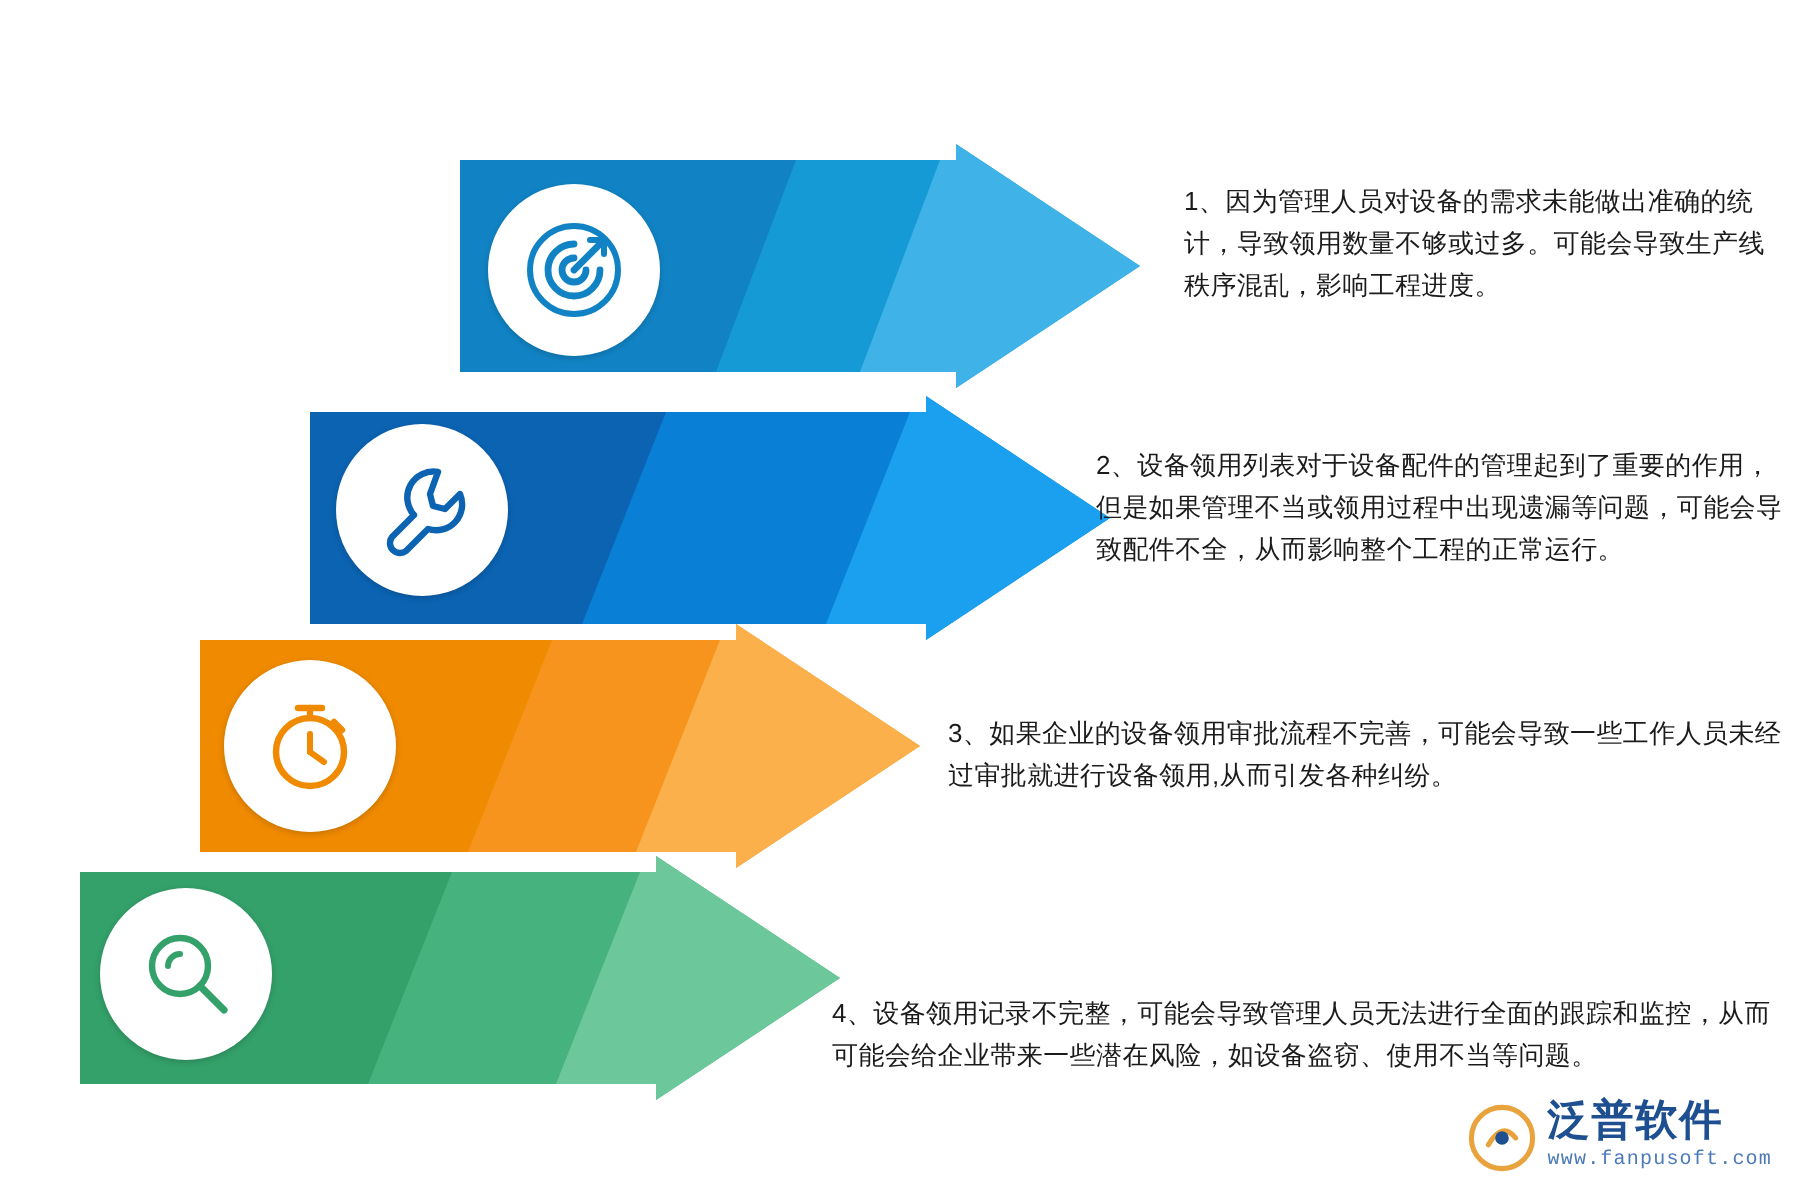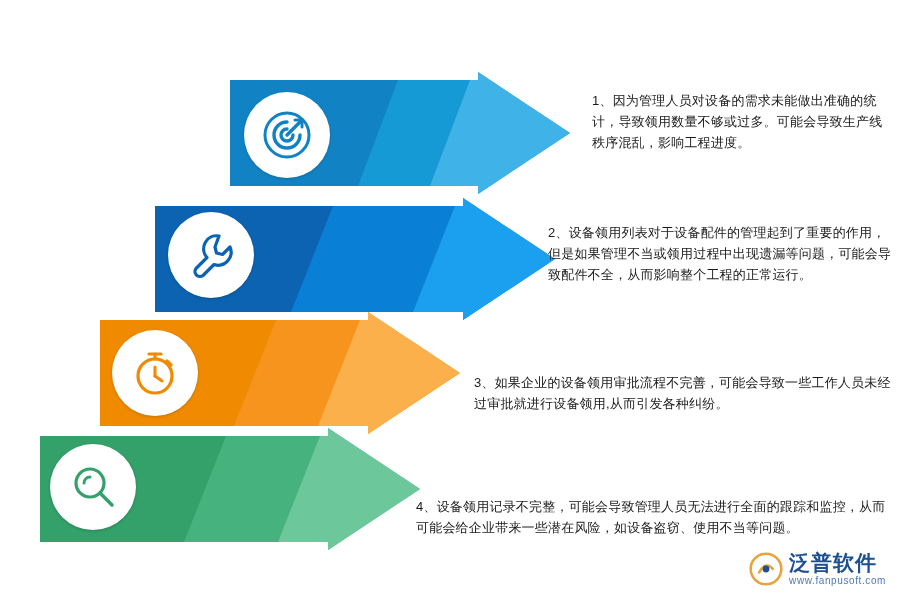--- a/index.html
+++ b/index.html
@@ -61,32 +61,33 @@
   .text-block {
     position: absolute;
     color: #1b1b1b;
     font-size: 13px;
     line-height: 1.62;
     letter-spacing: 0.2px;
     white-space: pre-line;
   }
   .text-block.t1 { top: 90px;  left: 592px; width: 300px; }
   .text-block.t2 { top: 222px; left: 548px; width: 346px; }
-  .text-block.t3 { top: 372px; left: 474px; width: 420px; }
+  .text-block.t3 { top: 356px; left: 474px; width: 420px; }
   .text-block.t4 { top: 496px; left: 416px; width: 470px; }
 
   
   .logo {
     position: absolute;
     right: 14px;
     bottom: 14px;
     display: flex;
     align-items: flex-end;
     gap: 6px;
     z-index: 10;
+    font-family: Liberation Mono, monospace;
   }
   .logo-mark {
     width: 34px;
     height: 34px;
     flex: 0 0 34px;
   }
   .logo-text-wrap {
     display: flex;
     flex-direction: column;
     line-height: 1;

